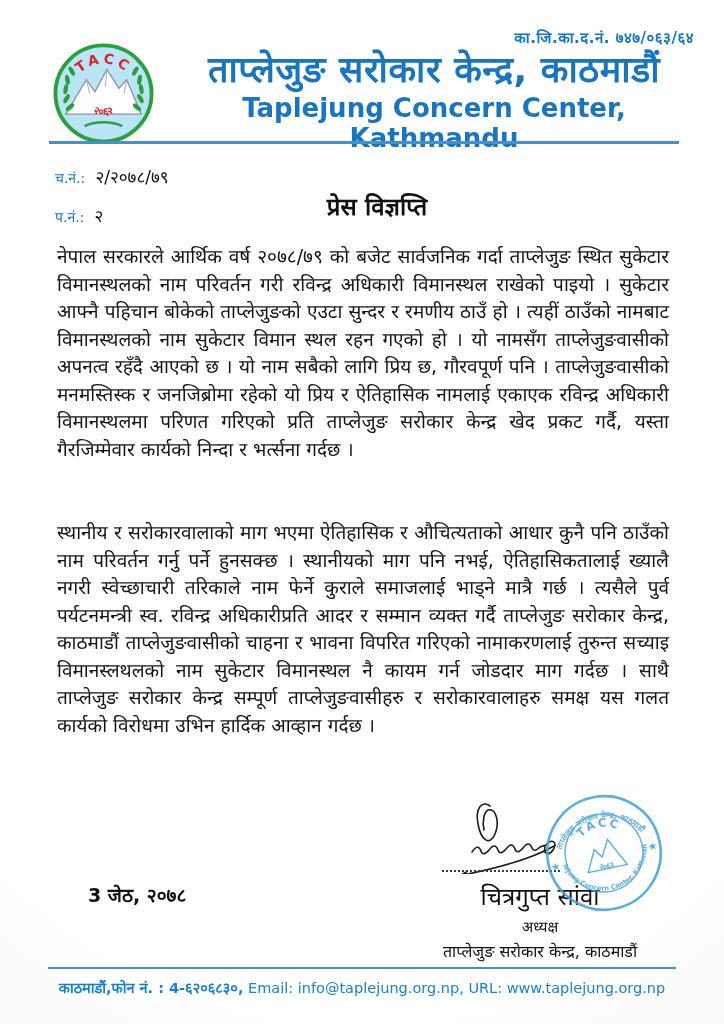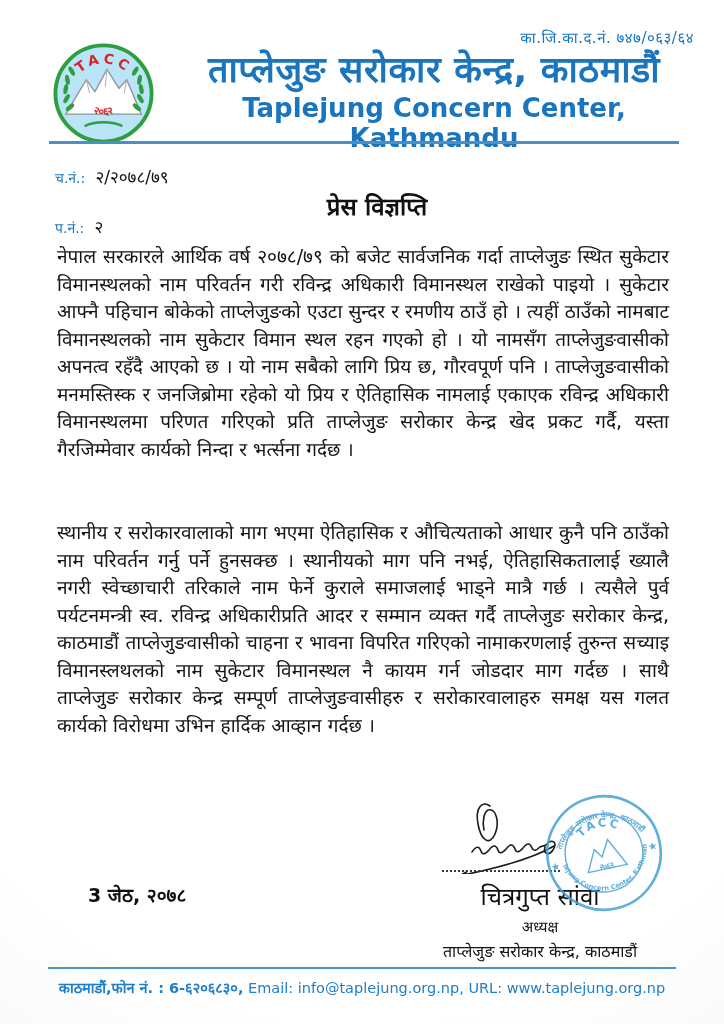--- a/index.html
+++ b/index.html
@@ -10,39 +10,39 @@
     position: relative;
     width: 724px;
     height: 1024px;
     overflow: hidden;
     background: radial-gradient(ellipse 140% 110% at 50% 42%, #ffffff 52%, #eceae8 100%);
   }
 
   
   .reg-no {
     position: absolute; top: 27px; right: 30px;
-    color: #1b75bc; font-weight: normal; font-size: 15px;
+    color: #1b75bc; font-weight: bold; font-size: 15px;
     letter-spacing: 0.5px;
   }
   .logo { position: absolute; left: 52px; top: 42px; width: 103px; height: 103px; }
   .titles { position: absolute; left: 156px; top: 47px; width: 556px; text-align: center; }
   .title-np {
     color: #1b75bc; font-weight: bold; font-size: 36px; line-height: 1.3;
     letter-spacing: 0.5px;
   }
   .title-en { color: #1b75bc; font-weight: bold; font-size: 26px; line-height: 1.15; }
   .header-rule {
     position: absolute; left: 49px; top: 141px; width: 630px; height: 3px;
     background: #4a90c8;
   }
 
   
   .ref-row { position: absolute; left: 55px; }
   .ref-row.chalani { top: 165px; }
-  .ref-row.patra  { top: 215px; }
+  .ref-row.patra  { top: 204px; }
   .ref-lbl { color: #1b75bc; font-weight: normal; font-size: 14px; }
   .ref-val { color: #111; font-weight: normal; font-size: 17px; margin-left: 5px; }
 
   .doc-title {
     position: absolute; left: 57px; top: 189px; width: 640px;
     text-align: center; font-size: 24px; font-weight: bold; color: #111;
   }
 
   
   .para {
@@ -188,17 +188,17 @@
       <text font-size="9" font-weight="bold" fill="#4aa3d8" font-family="DejaVu Sans, sans-serif">
         <textPath href="#stamp-year" startOffset="50%" text-anchor="middle">२०६२</textPath>
       </text>
       <text x="8" y="78" font-size="12" fill="#4aa3d8">★</text>
       <text x="120" y="78" font-size="12" fill="#4aa3d8">★</text>
     </svg>
   </div>
 
   <div class="footer-rule"></div>
   <div class="footer-text">
-    <span class="footer-np">काठमाडौं,फोन नं. : 6-६२०६८३०,</span>
+    <span class="footer-np">काठमाडौं,फोन नं. : 4-६२०६८३०,</span>
     <span class="footer-en"> Email: info@taplejung.org.np, URL: www.taplejung.org.np</span>
   </div>
 
 </div>
 
 </body></html>

